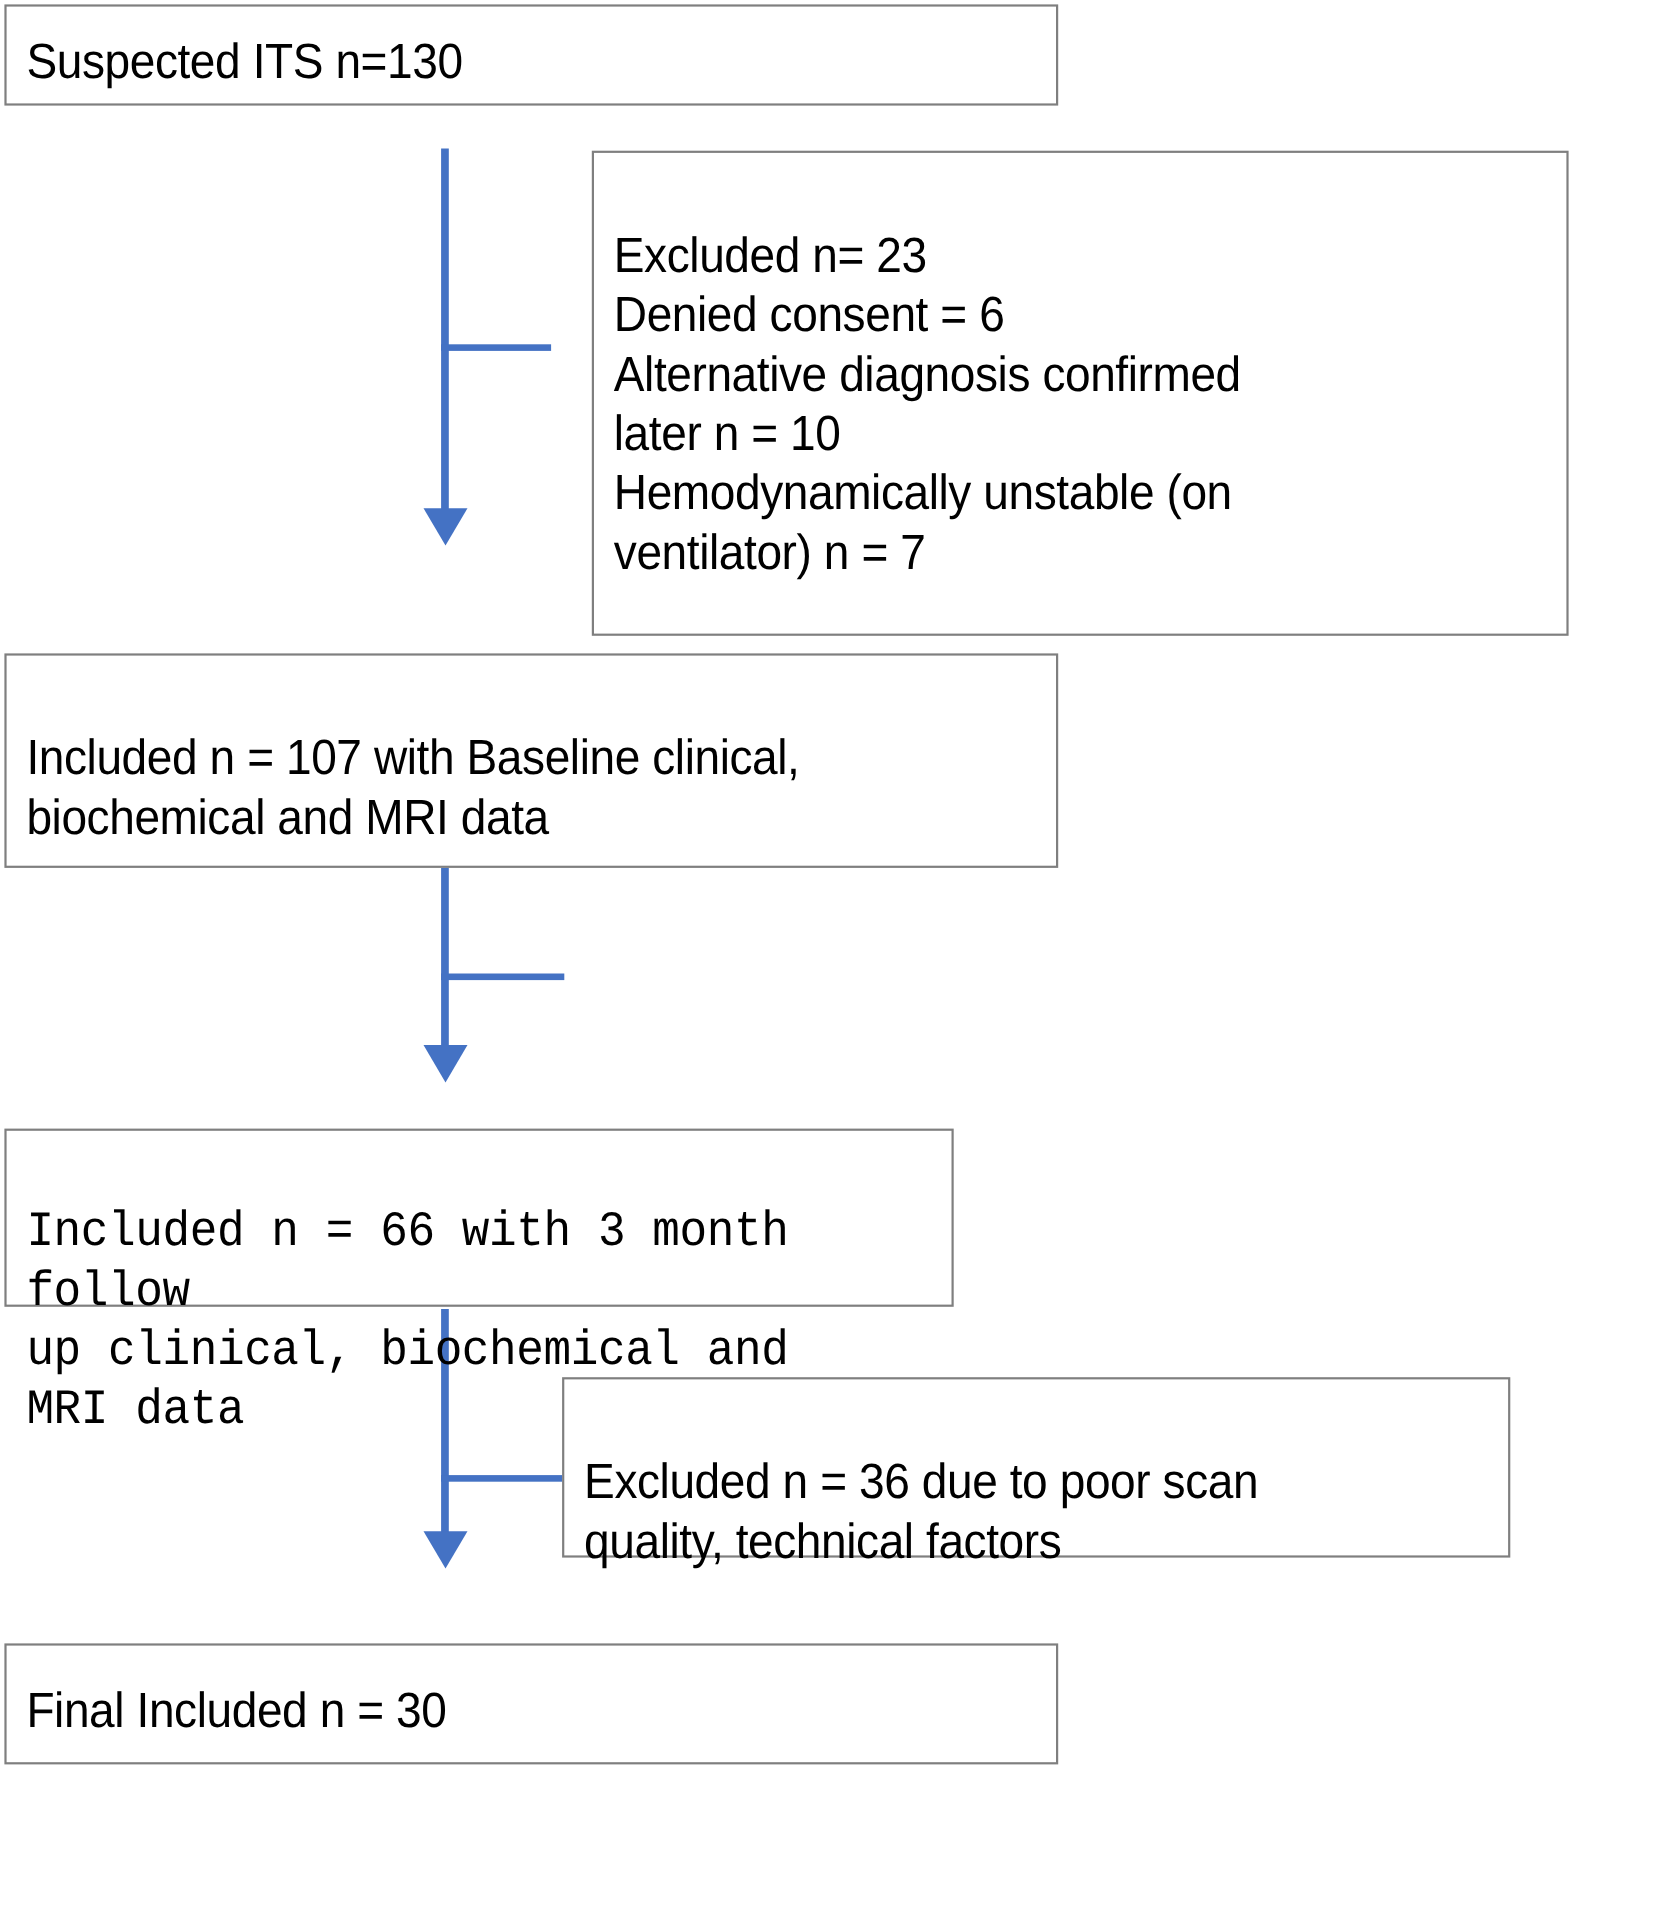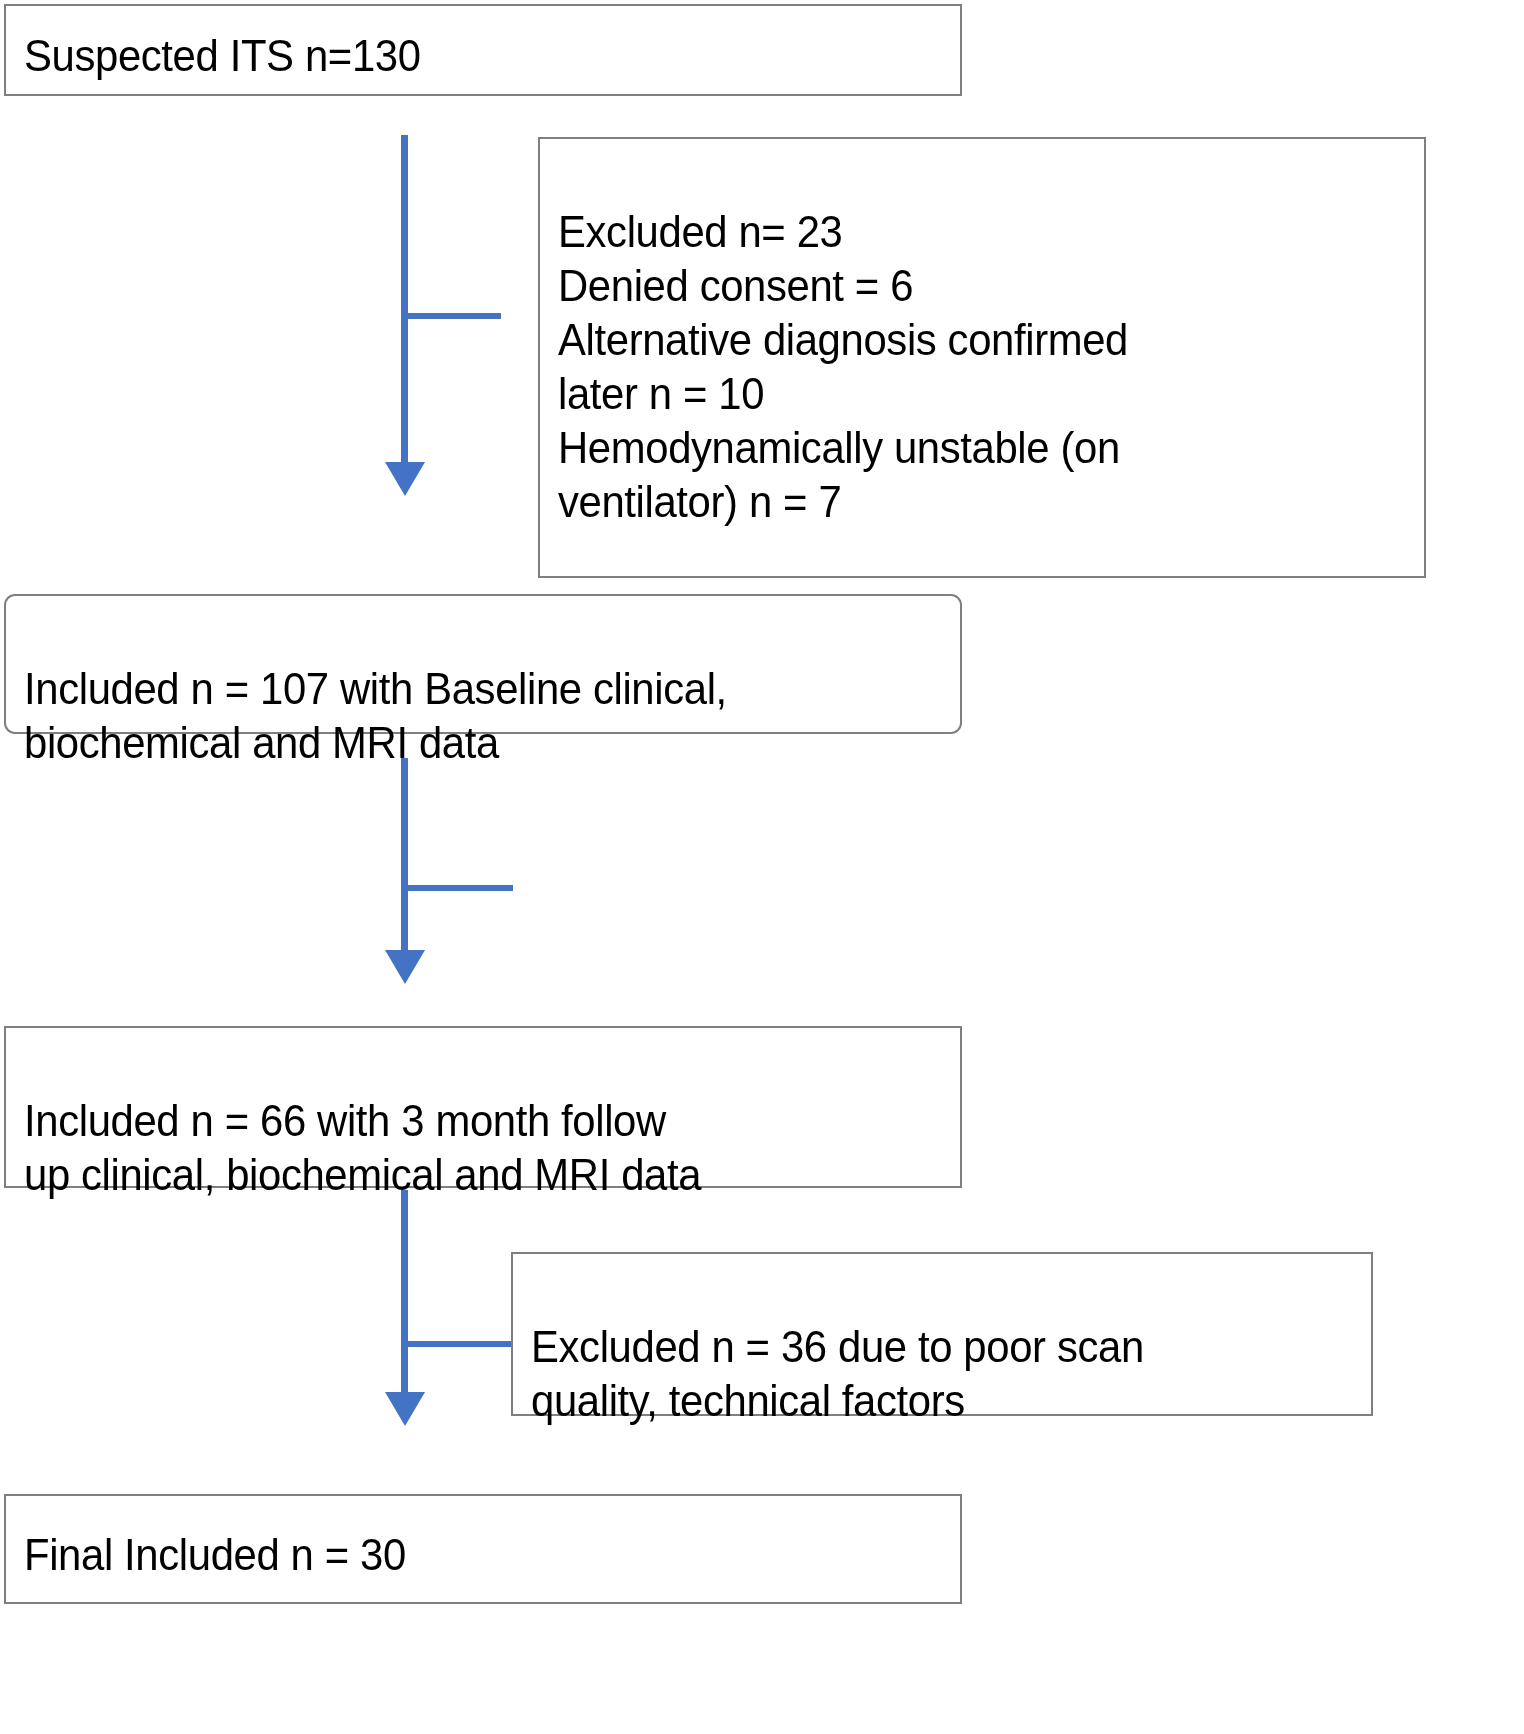--- a/index.html
+++ b/index.html
@@ -79,27 +79,27 @@
 
   <div class="box" style="left:498px; top:137px; width:888px; height:441px;margin-left:40px;">
     <span>Excluded n= 23
 Denied consent = 6
 Alternative diagnosis confirmed
 later n = 10
 Hemodynamically unstable (on
 ventilator) n = 7</span>
   </div>
 
-  <div class="box" style="left:4px; top:594px; width:958px; height:140px;border-radius:11px;">
+  <div class="box" style="left:4px; top:594px; width:958px; height:195px;">
     <span>Included n = 107 with Baseline clinical,
 biochemical and MRI data</span>
   </div>
 
 
-  <div class="box" style="left:4px; top:1026px; width:958px; height:162px;">
+  <div class="box" style="left:4px; top:1026px; width:863px; height:162px;font-family:Liberation Mono, monospace;">
     <span>Included n = 66 with 3 month follow
 up clinical, biochemical and MRI data</span>
   </div>
 
   <div class="box" style="left:511px; top:1252px; width:862px; height:164px;">
     <span>Excluded n = 36 due to poor scan
 quality, technical factors</span>
   </div>
 
   <div class="box" style="left:4px; top:1494px; width:958px; height:110px; display:flex; align-items:center;text-align:center;">

